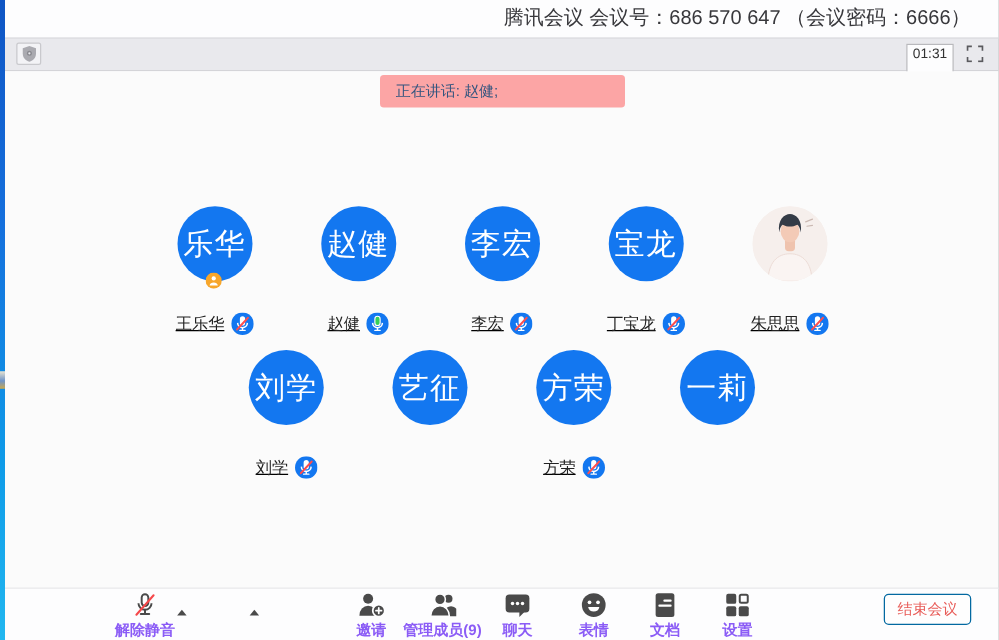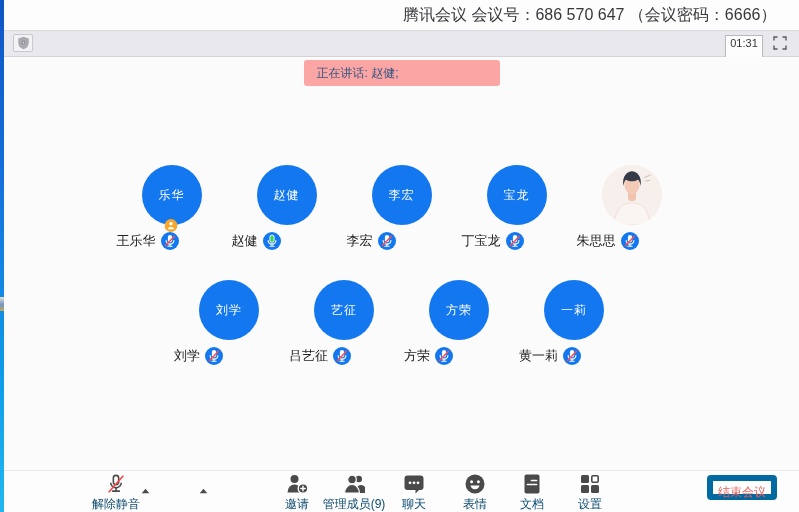--- a/index.html
+++ b/index.html
@@ -27,36 +27,36 @@
   .main{position:absolute;left:0;top:57px;right:0;bottom:42px;background:#fbfbfb;}
   .toast{position:absolute;top:3px;left:50%;transform:translateX(-50%);width:196px;height:26px;
     box-sizing:border-box;background:#fca5a5;border-radius:3px;font-size:12px;line-height:26px;
     padding-left:13px;color:#33557f;text-align:left;}
   .avatar-row{position:absolute;left:0;right:0;display:flex;justify-content:center;gap:5px;}
   .row1{top:108px;}
   .row2{top:223px;}
   .p-cell{width:110px;text-align:center;}
   .p-avatar{position:relative;width:60px;height:60px;border-radius:50%;margin:0 auto;
     background:var(--avatar-blue,#1377f0);display:flex;align-items:center;justify-content:center;}
-  .p-avatar .av-label{color:#fff;font-size:12px;letter-spacing:1px;white-space:nowrap;text-align:center;}
+  .p-avatar .av-label{color:#fff;font-size:24px;letter-spacing:1px;white-space:nowrap;text-align:center;}
   .p-avatar.photo{background:#f6efec;overflow:hidden;}
   .p-avatar.photo svg{display:block;}
   .host-badge{position:absolute;left:50%;bottom:-6px;transform:translateX(-58%);width:13px;height:13px;}
-  .name-row{margin-top:7px;display:flex;align-items:center;justify-content:flex-start;gap:5px;height:18px;}
+  .name-row{margin-top:25px;display:flex;align-items:center;justify-content:center;gap:5px;height:18px;text-decoration:underline;}
   .p-name{font-size:13px;color:#222;white-space:nowrap;}
   .mic-badge{width:18px;height:18px;display:block;}
   
   .toolbar{position:absolute;left:0;bottom:0;right:0;height:42px;background:#fdfdfe;
     border-top:1px solid #e8e8ea;box-sizing:border-box;}
   .tb-item{position:absolute;top:2px;width:80px;text-align:center;cursor:default;}
   .tb-icon{height:22px;display:flex;align-items:center;justify-content:center;}
-  .tb-label{font-size:12px;color:#0c4a6e;margin-top:1px;white-space:nowrap;}
+  .tb-label{font-size:12px;color:#8b5cf6;margin-top:1px;white-space:nowrap;font-weight:bold;}
   .tb-caret{position:absolute;top:9px;width:9px;height:6px;}
   .end-btn{position:absolute;right:22px;top:4px;width:70px;height:25px;box-sizing:border-box;
-    border:6px solid #0369a1;border-radius:4px;background:#fefefe;color:#e85b57;
+    border:1px solid #0369a1;border-radius:4px;background:#fefefe;color:#e85b57;
     font-size:12px;line-height:23px;text-align:center;}
 </style>
 </head>
 <body>
 
 <div class="screen" style="--avatar-blue: #1377f0;">
 
   <div class="desktop-strip">
     <div class="desktop-icon"></div>
   </div>
@@ -187,59 +187,39 @@
     <path d="M5.1 8.3 a3.9 3.9 0 0 0 7.8 0" fill="none" stroke="#fff" stroke-width="1.2"></path>
     <path d="M9 12.2 L9 14 M6.9 14.3 L11.1 14.3" stroke="#fff" stroke-width="1.1" stroke-linecap="round"></path>
     <line x1="4.6" y1="13.6" x2="13.4" y2="4.2" stroke="#ff4d4d" stroke-width="1.5" stroke-linecap="round"></line>
   </svg></span>
             </div>
           </div>
           <div class="p-cell">
             <div class="p-avatar">
               <span class="av-label">艺征</span>
             </div>
-            <div class="name-row">
-              <span class="p-name">吕艺征</span>
-              <span class="mic-badge"><svg width="18" height="18" viewBox="0 0 18 18">
-    <circle cx="9" cy="9" r="9" fill="#1377f0"></circle>
-    <rect x="6.9" y="3" width="4.2" height="7.4" rx="2.1" fill="#fff"></rect>
-    <path d="M5.1 8.3 a3.9 3.9 0 0 0 7.8 0" fill="none" stroke="#fff" stroke-width="1.2"></path>
-    <path d="M9 12.2 L9 14 M6.9 14.3 L11.1 14.3" stroke="#fff" stroke-width="1.1" stroke-linecap="round"></path>
-    <line x1="4.6" y1="13.6" x2="13.4" y2="4.2" stroke="#ff4d4d" stroke-width="1.5" stroke-linecap="round"></line>
-  </svg></span>
-            </div>
           </div>
           <div class="p-cell">
             <div class="p-avatar">
               <span class="av-label">方荣</span>
             </div>
             <div class="name-row">
               <span class="p-name">方荣</span>
               <span class="mic-badge"><svg width="18" height="18" viewBox="0 0 18 18">
     <circle cx="9" cy="9" r="9" fill="#1377f0"></circle>
     <rect x="6.9" y="3" width="4.2" height="7.4" rx="2.1" fill="#fff"></rect>
     <path d="M5.1 8.3 a3.9 3.9 0 0 0 7.8 0" fill="none" stroke="#fff" stroke-width="1.2"></path>
     <path d="M9 12.2 L9 14 M6.9 14.3 L11.1 14.3" stroke="#fff" stroke-width="1.1" stroke-linecap="round"></path>
     <line x1="4.6" y1="13.6" x2="13.4" y2="4.2" stroke="#ff4d4d" stroke-width="1.5" stroke-linecap="round"></line>
   </svg></span>
             </div>
           </div>
           <div class="p-cell">
             <div class="p-avatar">
               <span class="av-label">一莉</span>
-            </div>
-            <div class="name-row">
-              <span class="p-name">黄一莉</span>
-              <span class="mic-badge"><svg width="18" height="18" viewBox="0 0 18 18">
-    <circle cx="9" cy="9" r="9" fill="#1377f0"></circle>
-    <rect x="6.9" y="3" width="4.2" height="7.4" rx="2.1" fill="#fff"></rect>
-    <path d="M5.1 8.3 a3.9 3.9 0 0 0 7.8 0" fill="none" stroke="#fff" stroke-width="1.2"></path>
-    <path d="M9 12.2 L9 14 M6.9 14.3 L11.1 14.3" stroke="#fff" stroke-width="1.1" stroke-linecap="round"></path>
-    <line x1="4.6" y1="13.6" x2="13.4" y2="4.2" stroke="#ff4d4d" stroke-width="1.5" stroke-linecap="round"></line>
-  </svg></span>
             </div>
           </div>
         </div>
     </div>
 
     <div class="toolbar" id="toolbar">
       <div class="end-btn">结束会议</div>
     <div class="tb-item" style="left: 72px;">
           <div class="tb-icon">
             <svg width="22" height="22" viewBox="0 0 24 24">

